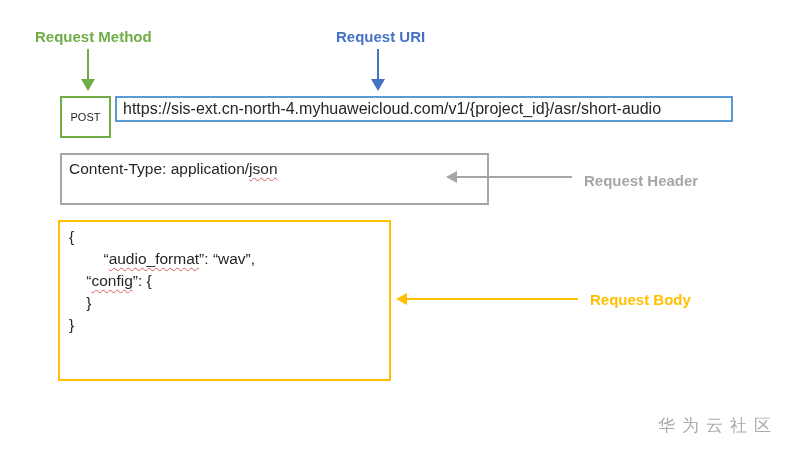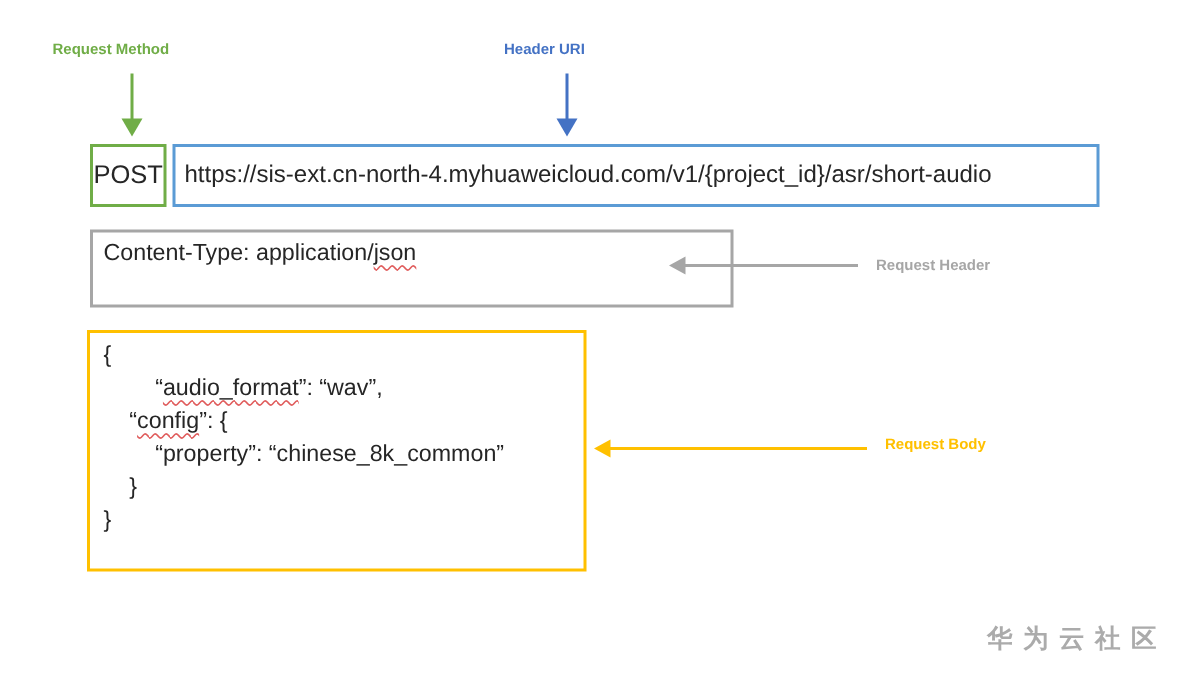--- a/index.html
+++ b/index.html
@@ -8,21 +8,21 @@
     font-family: "Liberation Sans", sans-serif;
   }
   .canvas {
     position: relative;
     width: 785px; height: 454px;
     background: #ffffff;
     overflow: hidden;
   }
   .abs { position: absolute; }
   .callout-label {
-    font-size: 10px;
+    font-size: 15px;
     font-weight: bold;
     white-space: nowrap;
   }
   .method-label { left: 35px; top: 28px; color: var(--method-green); }
   .uri-label    { left: 336px; top: 28px; color: var(--uri-label-blue); }
   .header-label { left: 584px; top: 172px; color: var(--header-gray); }
   .body-label   { left: 590px; top: 291px; color: var(--body-orange); }
 
   
   .vline { width: 2px; }
@@ -48,24 +48,24 @@
     border-right-width: 11px; border-right-style: solid;
   }
   .hhead.gray   { left: 446px; top: 171px; border-right-color: var(--header-gray); }
   .hhead.orange { left: 396px; top: 293px; border-right-color: var(--body-orange); }
 
   .box { box-sizing: border-box; background: #ffffff; color: #262626; }
   .post-box {
     left: 60px; top: 96px; width: 51px; height: 42px;
     border: 2px solid var(--method-green);
     display: flex; align-items: center; justify-content: center;
-    font-size: 17px;
+    font-size: 11px;
   }
   .uri-box {
-    left: 115px; top: 96px; width: 618px; height: 42px;
+    left: 115px; top: 96px; width: 618px; height: 26px;
     border: 2px solid var(--uri-border-blue);
     display: flex; align-items: center;
     padding-left: 6px;
     font-size: 16px;
     white-space: nowrap;
   }
   .header-box {
     left: 60px; top: 153px; width: 429px; height: 52px;
     border: 2px solid var(--header-gray);
     padding: 2px 7px;
@@ -82,32 +82,32 @@
     text-decoration-line: underline;
     text-decoration-style: wavy;
     text-decoration-color: var(--squiggle-red);
     text-decoration-thickness: 1px;
     text-underline-offset: 3px;
   }
   .watermark {
     left: 658px; top: 414px;
     color: var(--watermark-gray);
     font-size: 17px;
-    font-weight: bold;
+    font-weight: normal;
     letter-spacing: 7px;
     white-space: nowrap;
   }
 </style>
 </head>
 <body>
 
 <div class="canvas">
 
   <div class="abs callout-label method-label">Request Method</div>
-  <div class="abs callout-label uri-label">Header URI</div>
+  <div class="abs callout-label uri-label">Request URI</div>
 
   <div class="abs vline green"></div>
   <div class="abs vhead green"></div>
   <div class="abs vline blue"></div>
   <div class="abs vhead blue"></div>
 
   <div class="abs box post-box">
     <span>POST</span>
   </div>
 
@@ -120,21 +120,20 @@
     </div>
 
   <div class="abs hhead gray"></div>
   <div class="abs hline gray"></div>
   <div class="abs callout-label header-label">Request Header</div>
 
   <div class="abs box body-box">
       <div class="code-line"><span>{</span></div>
       <div class="code-line"><span>        “</span><span class="squiggle">audio_format</span><span>”: “wav”,</span></div>
       <div class="code-line"><span>    “</span><span class="squiggle">config</span><span>”: {</span></div>
-      <div class="code-line"><span>        “property”: “chinese_8k_common”</span></div>
       <div class="code-line"><span>    }</span></div>
       <div class="code-line"><span>}</span></div>
     </div>
 
   <div class="abs hhead orange"></div>
   <div class="abs hline orange"></div>
   <div class="abs callout-label body-label">Request Body</div>
 
   <div class="abs watermark">华为云社区</div>
 

